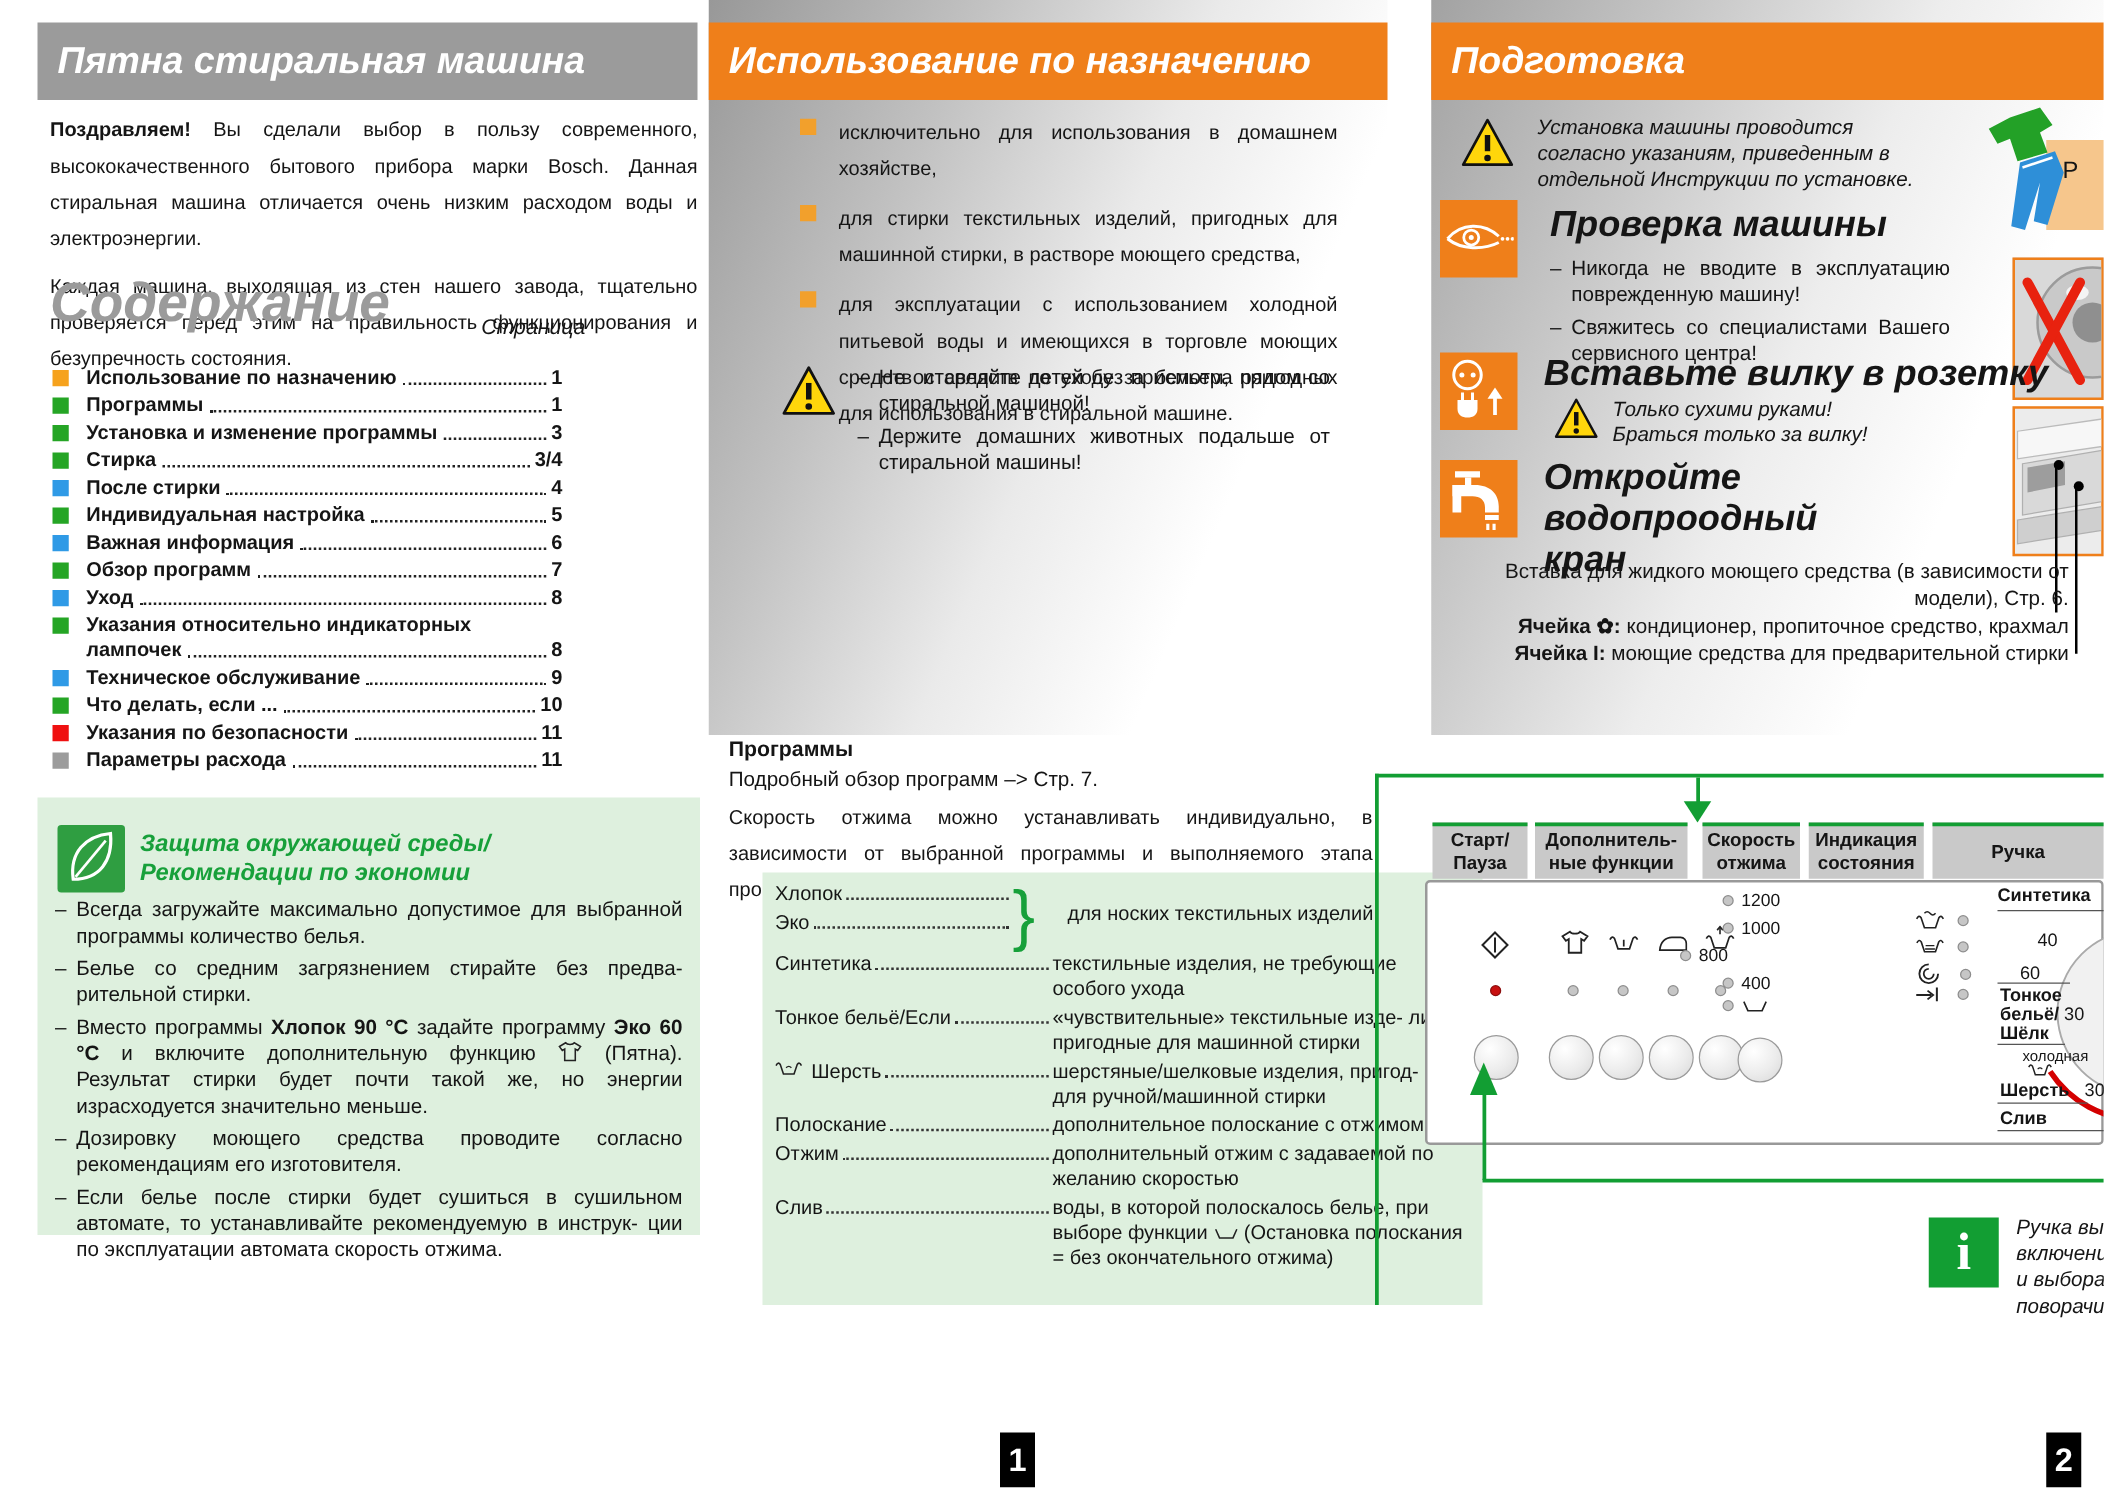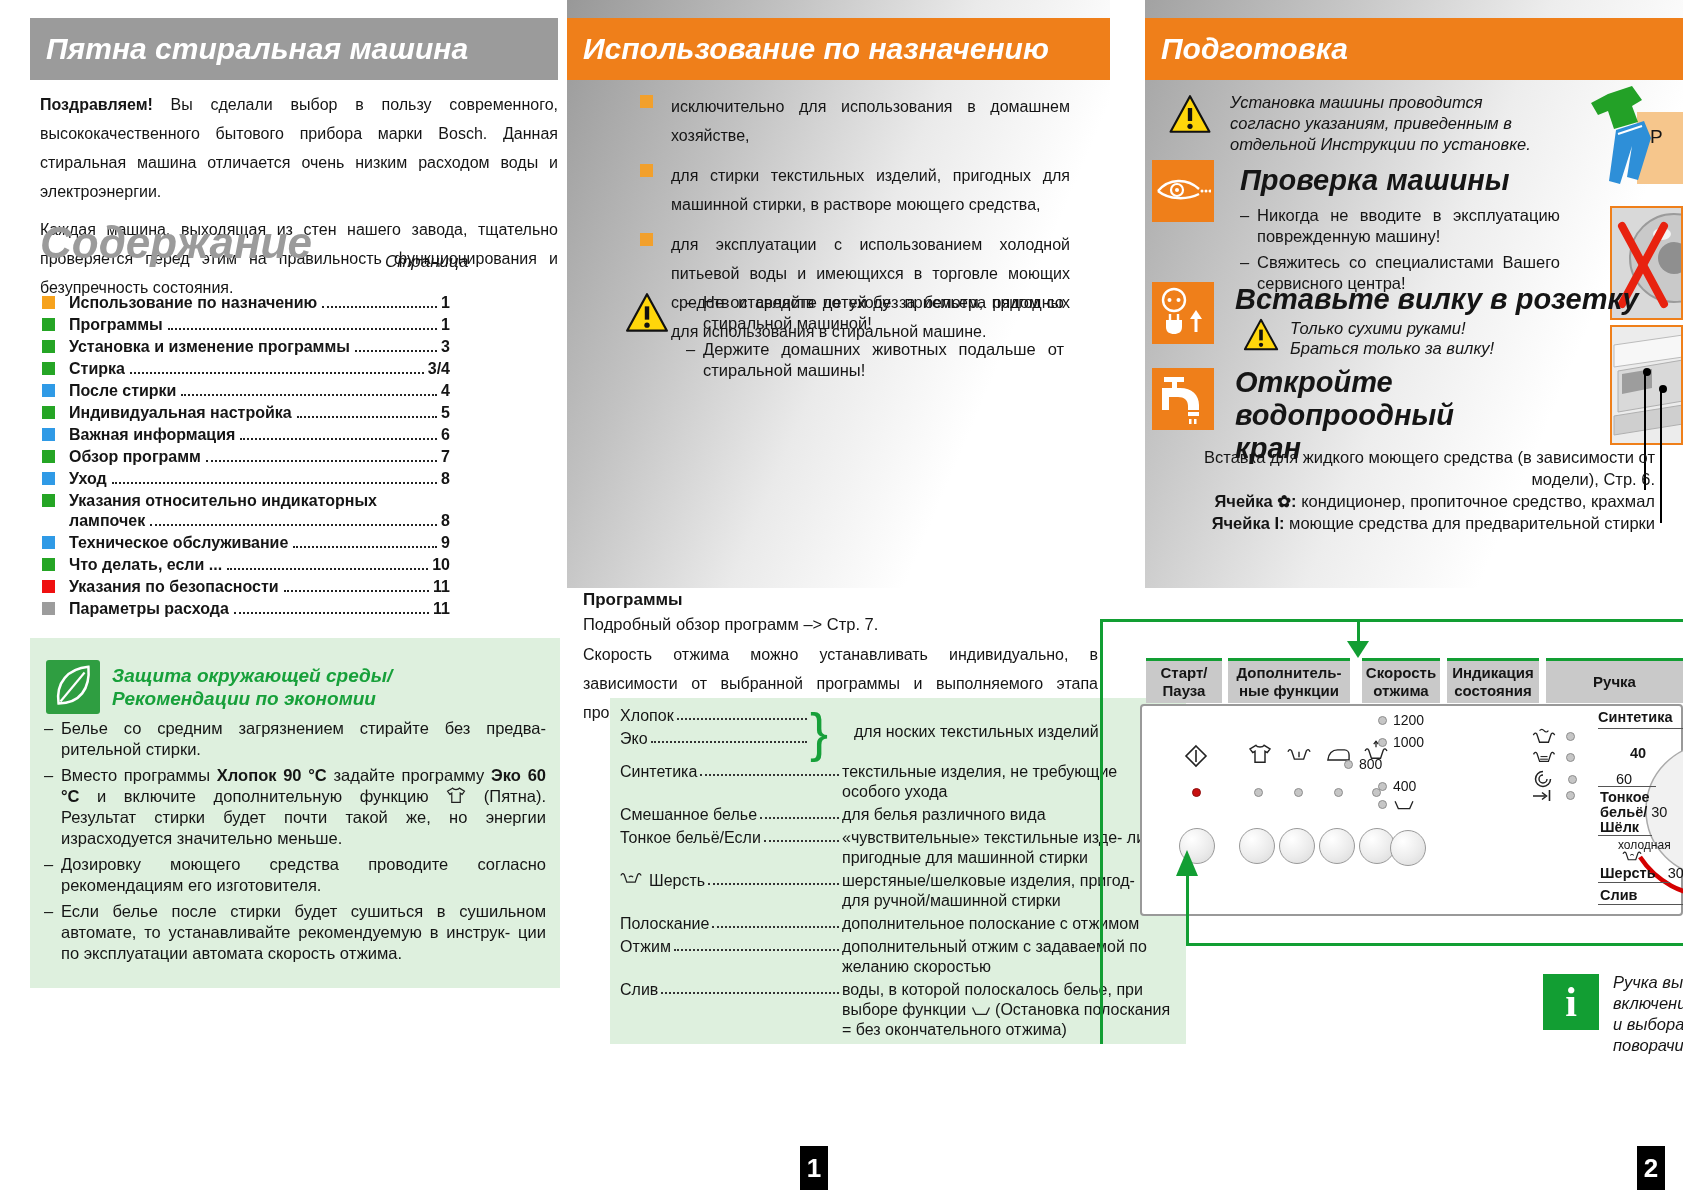--- a/index.html
+++ b/index.html
@@ -163,20 +163,21 @@
     <svg width="54" height="54" viewBox="0 0 56 56">
         <path d="M44 7 C23 9 10 23 13 45 C35 45 46 30 44 7 Z" fill="none" stroke="#fff" stroke-width="2.6"></path>
         <line x1="15" y1="43" x2="40" y2="13" stroke="#fff" stroke-width="2.2"></line>
       </svg>
   </div>
   <div class="abs eco-title" style="left:82px;top:26px">
     <div>Защита окружающей среды/</div>
     <div>Рекомендации по экономии</div>
   </div>
   <div class="abs dashlist" style="left:14px;top:80px;width:502px">
+    <p>Всегда загружайте максимально допустимое для выбранной программы количество белья.</p>
     <p>Белье со средним загрязнением стирайте без предва- рительной стирки.</p>
     <p><span>Вместо программы </span><b>Хлопок 90 °С</b><span> задайте программу </span><b>Эко 60 °С</b><span> и включите дополнительную функцию </span><span class="inline-ic"><svg width="20" height="17" viewBox="0 0 26 22">
             <path d="M8.5 1.5 L2 5.5 L5 9.5 L7.5 8 V20 H18.5 V8 L21 9.5 L24 5.5 L17.5 1.5 C16 3.8 10 3.8 8.5 1.5 Z" fill="none" stroke="#222" stroke-width="1.6"></path>
           </svg></span><span> (Пятна). Результат стирки будет почти такой же, но энергии израсходуется значительно меньше.</span></p>
     <p>Дозировку моющего средства проводите согласно рекомендациям его изготовителя.</p>
     <p>Если белье после стирки будет сушиться в сушильном автомате, то устанавливайте рекомендуемую в инструк- ции по эксплуатации автомата скорость отжима.</p>
   </div>
 </div>
 
 <div class="abs bar" style="left:567px;top:18px;width:543px;background:#ef7f1a">Использование по назначению</div>
@@ -228,27 +229,20 @@
     </div>
     <span class="brace">}</span>
     <span class="brace-desc">для носких текстильных изделий</span>
   </div>
   <div class="prow">
       <span class="pleft">
         <span class="pname">Синтетика</span>
         <span class="plead"></span>
       </span>
       <span class="pdesc">текстильные изделия, не требующие особого ухода</span>
-    </div>
-  <div class="prow">
-      <span class="pleft">
-        <span class="pname">Смешанное белье</span>
-        <span class="plead"></span>
-      </span>
-      <span class="pdesc">для белья различного вида</span>
     </div>
   <div class="prow">
       <span class="pleft">
         <span class="pname">Тонкое бельё/Если</span>
         <span class="plead"></span>
       </span>
       <span class="pdesc">«чувствительные» текстильные изде- лия, пригодные для машинной стирки</span>
     </div>
   <div class="prow">
       <span class="pleft">
@@ -516,21 +510,21 @@
   </div>
 
 <div class="abs" style="left:1594px;top:706px;width:89px;height:208px;overflow:hidden">
   <svg width="89" height="208" viewBox="0 0 89 208">
       <circle cx="118" cy="104" r="86" fill="none" stroke="#d40000" stroke-width="4.5" stroke-dasharray="95 30 95 400"></circle>
       <circle cx="118" cy="104" r="66" fill="#f1f1f1" stroke="#aaa" stroke-width="1.5"></circle>
     </svg>
 </div>
 <div class="dial-lbl" style="left:1598px;top:710px">Синтетика</div>
 <div class="rule" style="left:1598px;top:712px;width:85px;margin-top:16px"></div>
-<div class="dial-lbl" style="left:1630px;top:746px;font-weight:bold">40</div>
+<div class="dial-lbl" style="left:1630px;top:746px;font-weight:normal">40</div>
 <div class="dial-lbl" style="left:1616px;top:772px;font-weight:normal">60</div>
 <div class="rule" style="left:1598px;top:786px;width:58px"></div>
 <div class="dial-lbl" style="left:1600px;top:790px">
   <div>Тонкое</div>
   <div><span>бельё/</span> <span style="font-weight:normal">30</span></div>
   <div>Шёлк</div>
 </div>
 <div class="rule" style="left:1598px;top:835px;width:54px"></div>
 <div class="dial-lbl" style="left:1618px;top:838px;font-weight:normal;font-size:12px">холодная</div>
 <span class="abs" style="left:1622px;top:850px">

